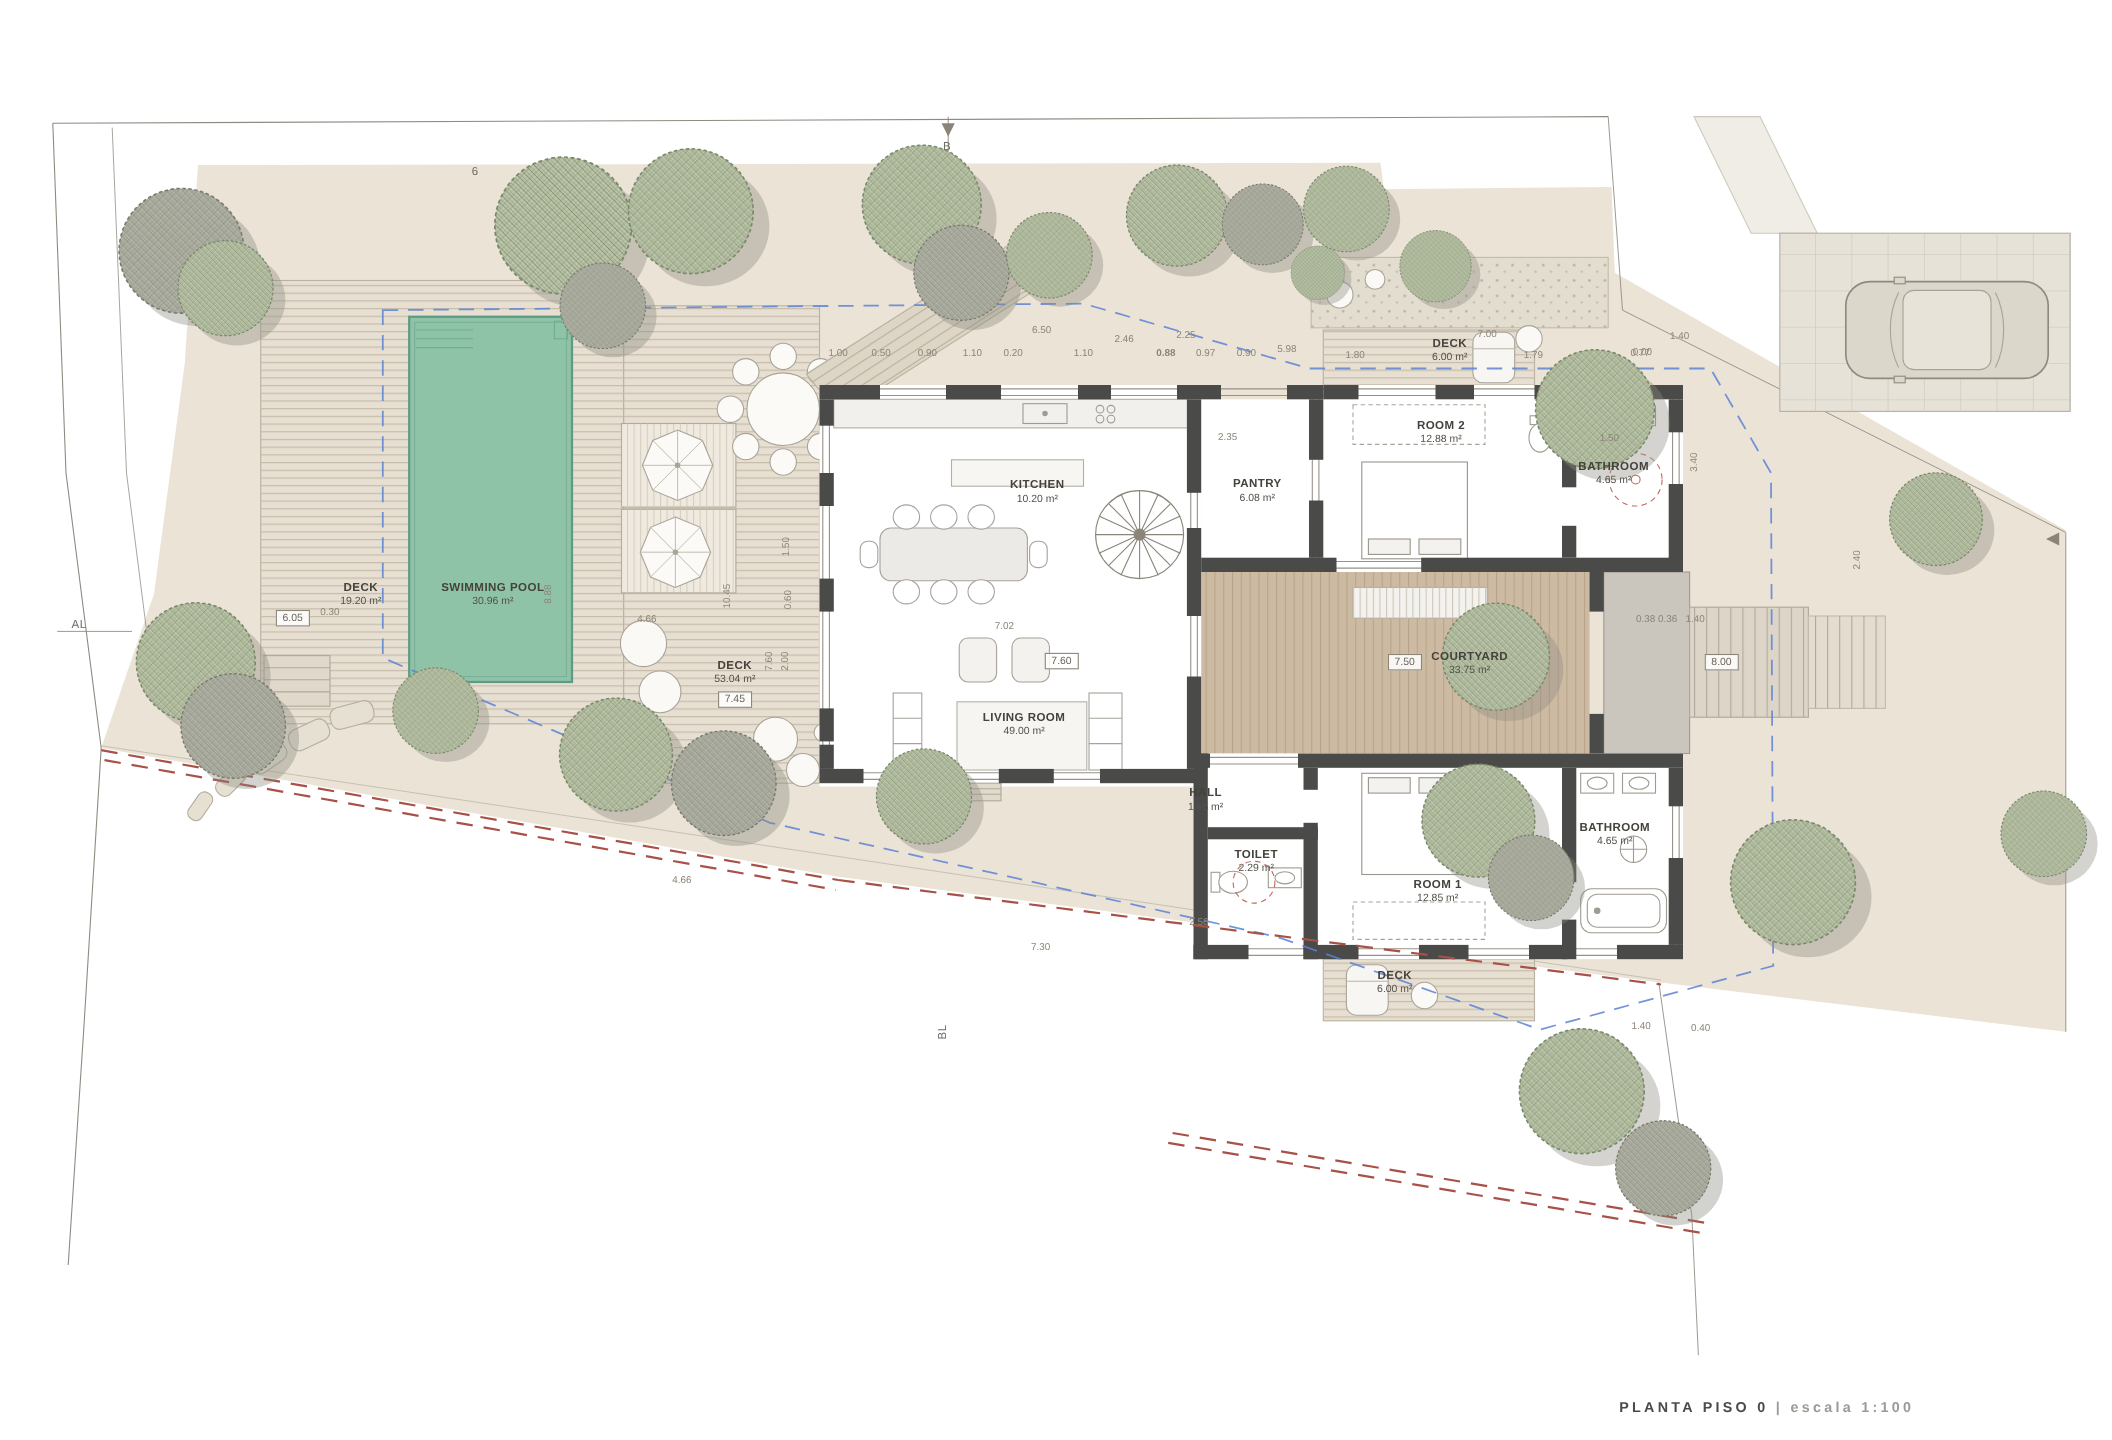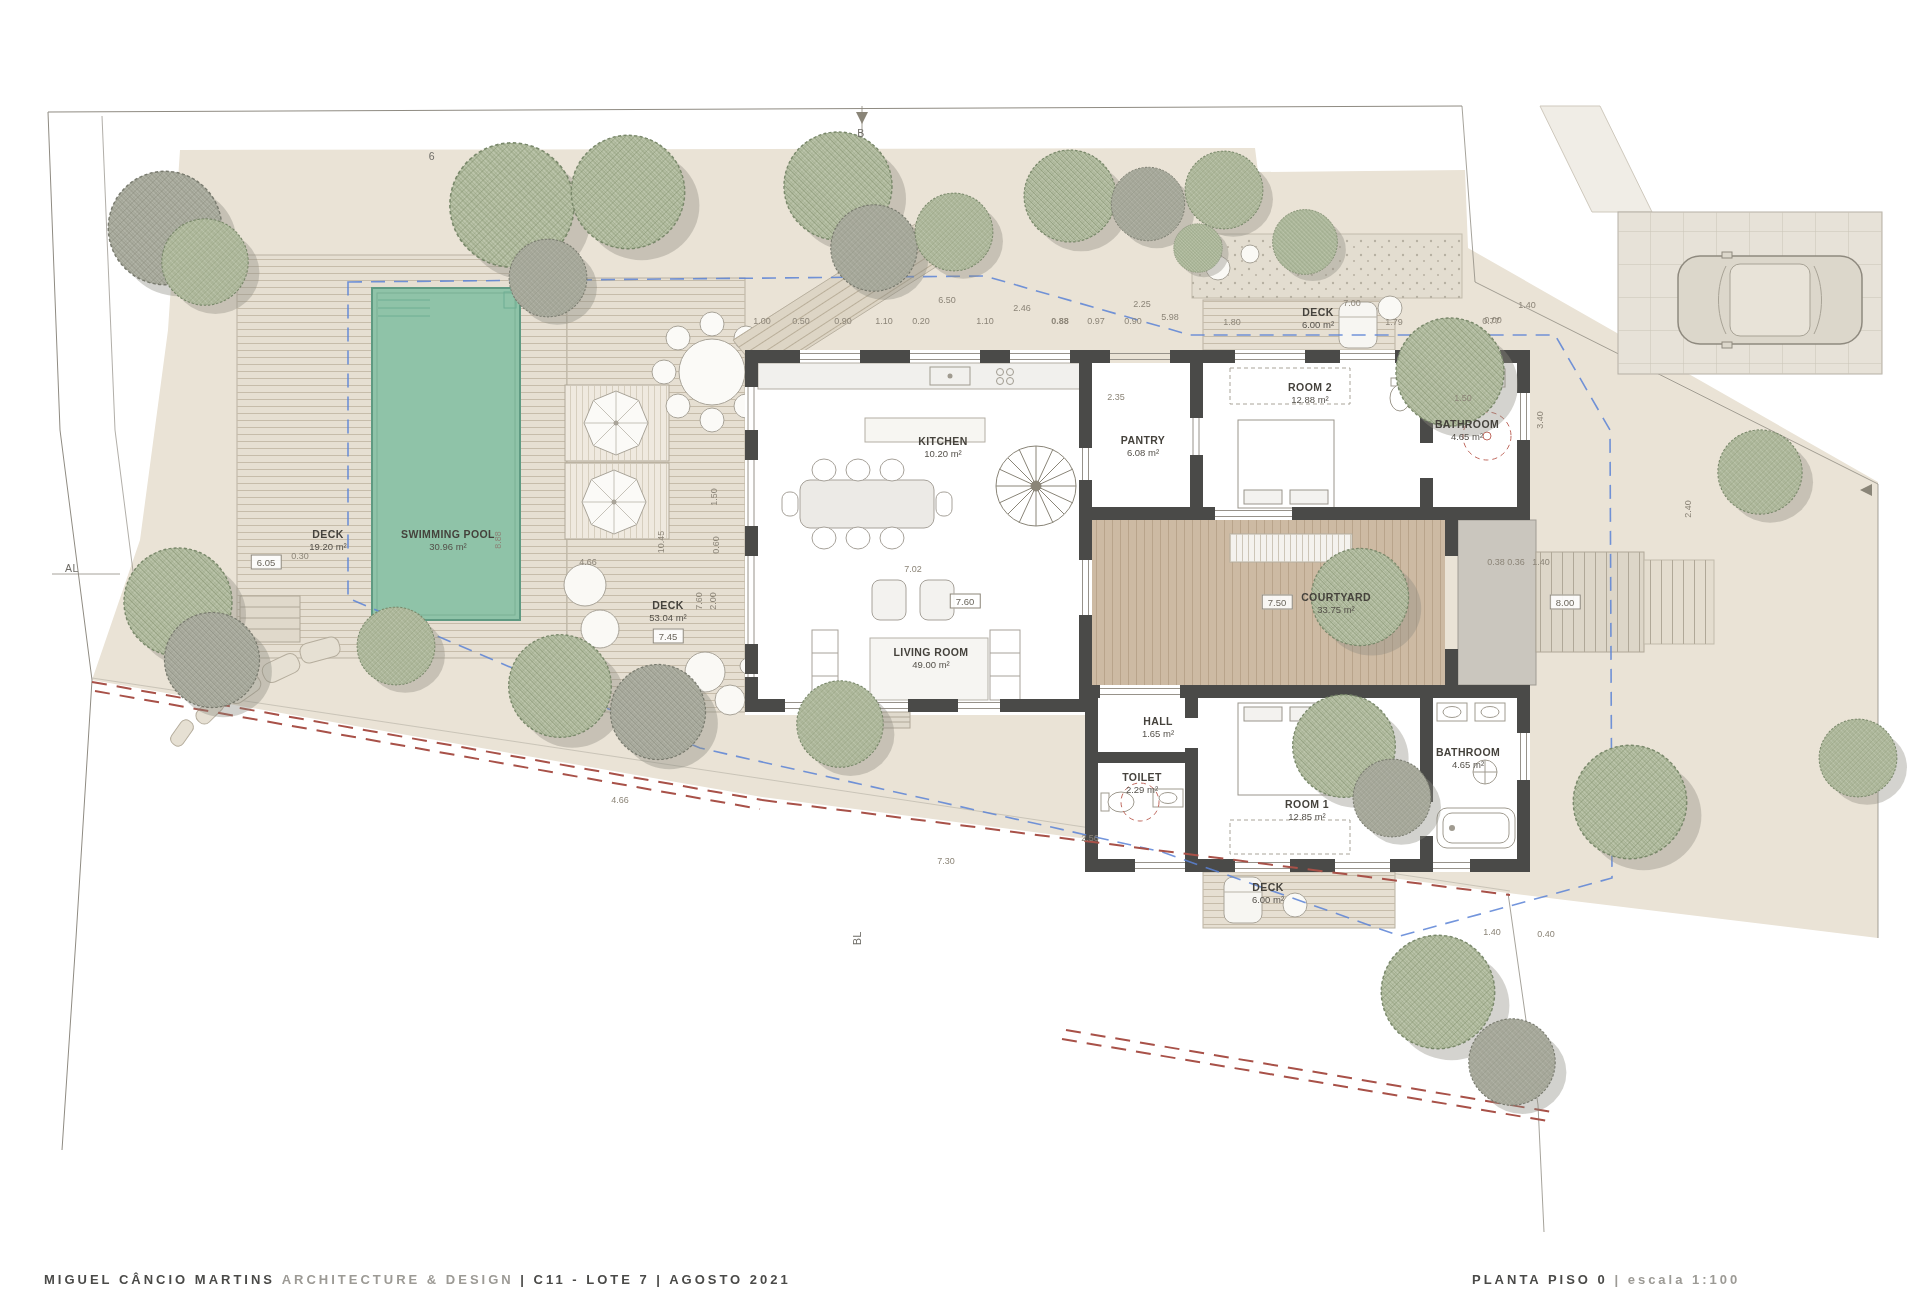--- a/index.html
+++ b/index.html
@@ -461,21 +461,21 @@
         <div class="rarea">12.88 m²</div>
       </div>
       <div class="room-label" style="left: 1467px; top: 430px;">
         <div class="rname">BATHROOM</div>
         <div class="rarea">4.65 m²</div>
       </div>
       <div class="room-label" style="left: 1336px; top: 603px;">
         <div class="rname">COURTYARD</div>
         <div class="rarea">33.75 m²</div>
       </div>
-      <div class="room-label" style="left: 1158px; top: 727px;">
+      <div class="room-label" style="left: 1096px; top: 727px;">
         <div class="rname">HALL</div>
         <div class="rarea">1.65 m²</div>
       </div>
       <div class="room-label" style="left: 1142px; top: 783px;">
         <div class="rname">TOILET</div>
         <div class="rarea">2.29 m²</div>
       </div>
       <div class="room-label" style="left: 1307px; top: 810px;">
         <div class="rname">ROOM 1</div>
         <div class="rarea">12.85 m²</div>
@@ -498,21 +498,21 @@
       <div class="dim" style="left: 843px; top: 321px;">0.90</div>
       <div class="dim" style="left: 884px; top: 321px;">1.10</div>
       <div class="dim" style="left: 921px; top: 321px;">0.20</div>
       <div class="dim" style="left: 947px; top: 300px;">6.50</div>
       <div class="dim" style="left: 985px; top: 321px;">1.10</div>
       <div class="dim" style="left: 1022px; top: 308px;">2.46</div>
       <div class="dim" style="left: 1060px; top: 321px; font-weight: bold;">0.88</div>
       <div class="dim" style="left: 1096px; top: 321px;">0.97</div>
       <div class="dim" style="left: 1133px; top: 321px;">0.90</div>
       <div class="dim" style="left: 1170px; top: 317px;">5.98</div>
-      <div class="dim" style="left: 1142px; top: 304px;">2.25</div>
+      <div class="dim" style="left: 1078px; top: 304px;">2.25</div>
       <div class="dim" style="left: 1116px; top: 397px;">2.35</div>
       <div class="dim" style="left: 1232px; top: 322px;">1.80</div>
       <div class="dim" style="left: 1352px; top: 303px;">7.00</div>
       <div class="dim" style="left: 1394px; top: 322px;">1.79</div>
       <div class="dim" style="left: 1455px; top: 320px; margin-left: 38px;">0.00</div>
       <div class="dim" style="left: 1491px; top: 321px;">0.77</div>
       <div class="dim" style="left: 1527px; top: 305px;">1.40</div>
       <div class="dim" style="left: 1463px; top: 398px;">1.50</div>
       <div class="dim" style="left: 913px; top: 569px;">7.02</div>
       <div class="dim rot" style="left: 714px; top: 497px;">1.50</div>
@@ -531,23 +531,18 @@
       <div class="dim" style="left: 1506px; top: 562px;">0.38 0.36</div>
       <div class="dim" style="left: 1541px; top: 562px;">1.40</div>
       <div class="dim rot" style="left: 1540px; top: 420px;">3.40</div>
       <div class="dim rot" style="left: 1688px; top: 509px;">2.40</div>
       <div class="dim marker" style="left: 72px; top: 568px;">AL</div>
       <div class="dim marker" style="left: 861px; top: 133px;">B</div>
       <div class="dim marker" style="left: 432px; top: 156px;">6</div>
       <div class="dim rot marker" style="left: 857px; top: 938px;">BL</div>
     </div>
 
-<div class="caption caption-left">
-  <span class="strong">MIGUEL CÂNCIO MARTINS</span>
-  <span class="soft">ARCHITECTURE &amp; DESIGN</span>
-  <span class="strong">| C11 - LOTE 7 | AGOSTO 2021</span>
-</div>
 <div class="caption caption-right">
   <span class="strong">PLANTA PISO 0</span>
   <span class="soft">| escala 1:100</span>
 </div>
 
 </div>
 
 </body></html>

